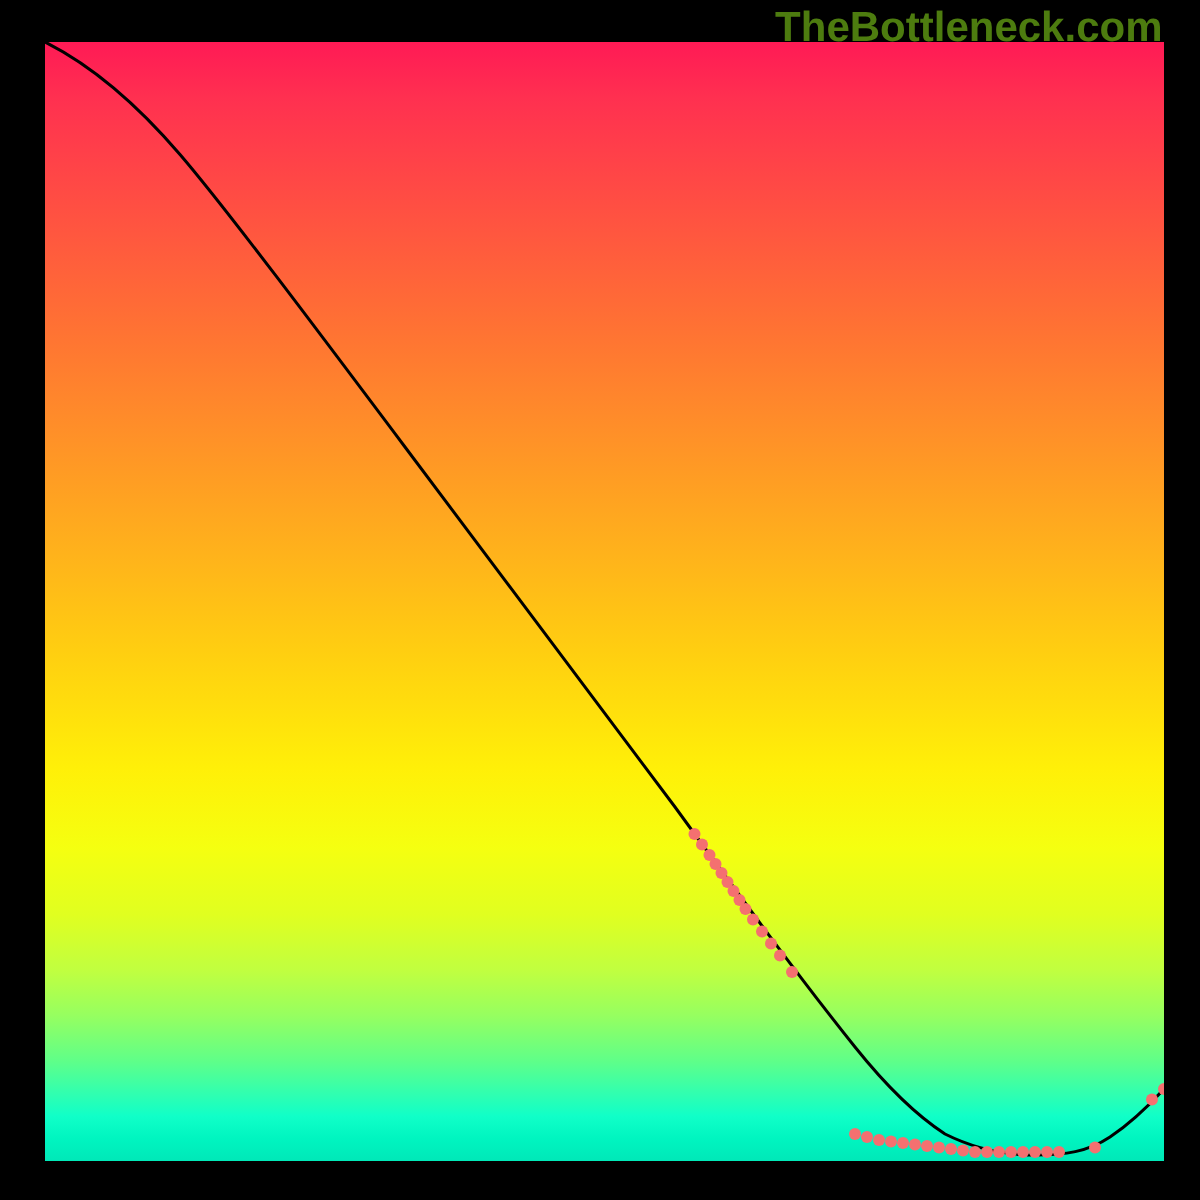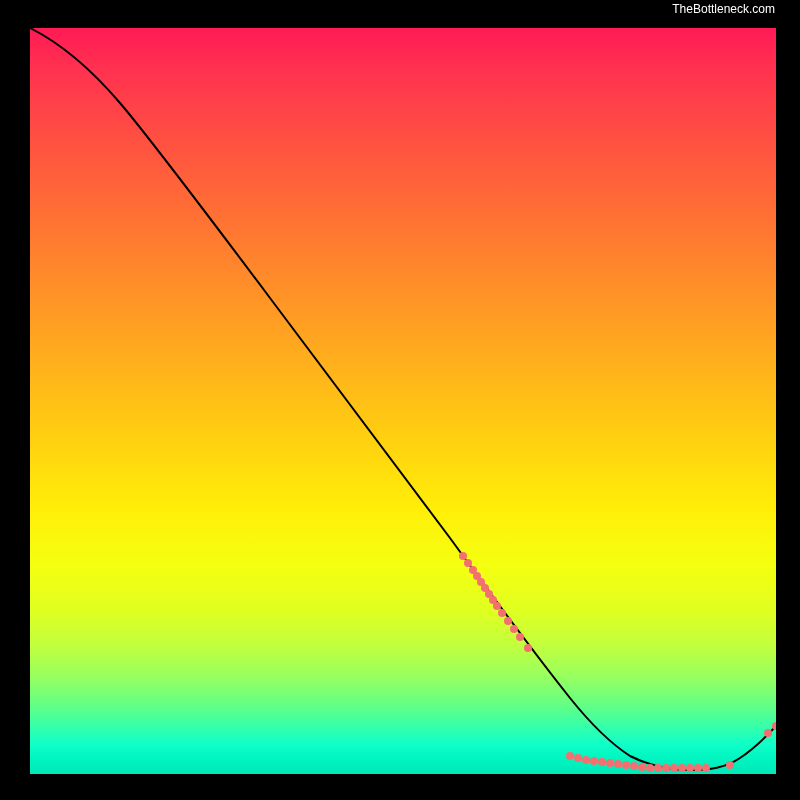--- a/index.html
+++ b/index.html
@@ -14,23 +14,23 @@
   .container {
     position: relative;
     width: 800px;
     height: 800px;
     background: #000;
   }
   .watermark {
     position: absolute;
     top: 2px;
     right: 25px;
-    color: #ffffff;
-    font-size: 12px;
-    font-weight: normal;
+    color: #4d7c0f;
+    font-size: 28px;
+    font-weight: bold;
     z-index: 10;
   }
   .plot-area {
     position: absolute;
     left: 30px;
     top: 28px;
     width: 746px;
     height: 746px;
     background: linear-gradient(to bottom,
       #ff1a55 0%,

